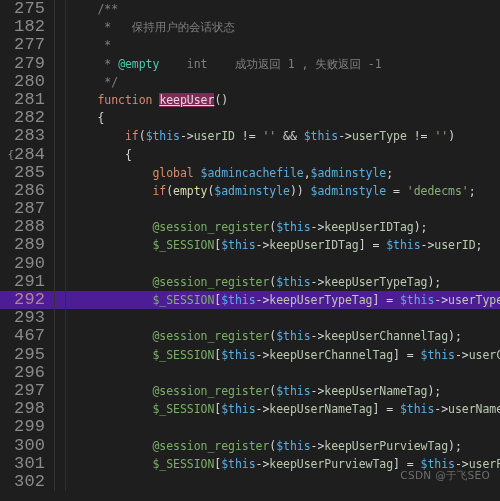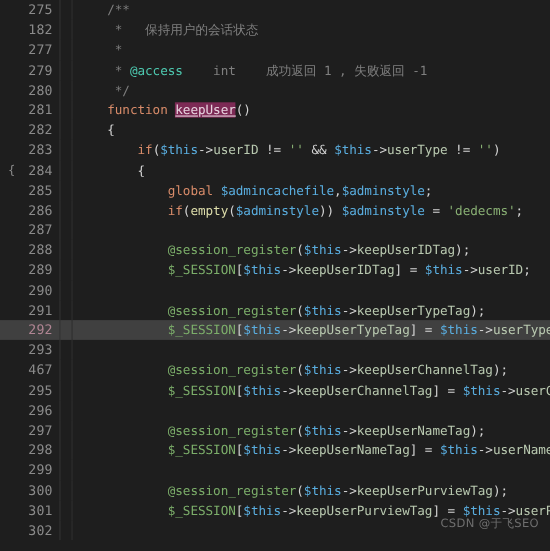--- a/index.html
+++ b/index.html
@@ -16,38 +16,39 @@
     flex-direction:column;
   }
   .row{
     display:flex;
     align-items:flex-start;
     height:18.2px;
     line-height:18.2px;
     flex:0 0 auto;
     white-space:pre;
   }
-  .row.hl{ background:#404040; }
+  .row.hl{ background:#4c1d95; }
   .fold{
     width:14px;
     flex:0 0 14px;
     text-align:right;
     color:#8a8a8a;
     font-size:11px;
     line-height:18.2px;
   }
   .ln{
     width:34px;
     flex:0 0 34px;
-    text-align:right;
+    text-align:left;
     padding-right:6px;
     color:#8b8b8b;
-    font-size:12px;
+    font-size:17px;
     line-height:18.2px;
     letter-spacing:0.2px;
+    font-family:Liberation Mono, monospace;
   }
   .row.hl .ln{ color:#b08593; }
   .gutterline{
     width:1px;flex:0 0 1px;
     align-self:stretch;
     background:#333333;
   }
   .marks{
     width:10px;flex:0 0 10px;
     align-self:stretch;
@@ -88,21 +89,21 @@
 </style>
 </head>
 <body>
 
 <div id="editor">
 
   <div id="lines-host">
       <div class="row"><div class="fold"></div><div class="ln">275</div><div class="gutterline"></div><div class="marks"></div><div class="indentbar"></div><div class="code"><span class="cmt">    /**</span></div></div>
       <div class="row"><div class="fold"></div><div class="ln">182</div><div class="gutterline"></div><div class="marks"></div><div class="indentbar"></div><div class="code"><span class="cmt">     *   保持用户的会话状态</span></div></div>
       <div class="row"><div class="fold"></div><div class="ln">277</div><div class="gutterline"></div><div class="marks"></div><div class="indentbar"></div><div class="code"><span class="cmt">     *</span></div></div>
-      <div class="row"><div class="fold"></div><div class="ln">279</div><div class="gutterline"></div><div class="marks"></div><div class="indentbar"></div><div class="code"><span class="cmt">     * <span class="doctag">@access</span>    int    成功返回 1 , 失败返回 -1</span></div></div>
+      <div class="row"><div class="fold"></div><div class="ln">279</div><div class="gutterline"></div><div class="marks"></div><div class="indentbar"></div><div class="code"><span class="cmt">     * <span class="doctag">@empty</span>    int    成功返回 1 , 失败返回 -1</span></div></div>
       <div class="row"><div class="fold"></div><div class="ln">280</div><div class="gutterline"></div><div class="marks"></div><div class="indentbar"></div><div class="code"><span class="cmt">     */</span></div></div>
       <div class="row"><div class="fold"></div><div class="ln">281</div><div class="gutterline"></div><div class="marks"></div><div class="indentbar"></div><div class="code">    <span class="kw">function</span> <span class="selhl">keepUser</span>()</div></div>
       <div class="row"><div class="fold"></div><div class="ln">282</div><div class="gutterline"></div><div class="marks"></div><div class="indentbar"></div><div class="code">    {</div></div>
       <div class="row"><div class="fold"></div><div class="ln">283</div><div class="gutterline"></div><div class="marks"></div><div class="indentbar"></div><div class="code">        <span class="kw">if</span>(<span class="var">$this</span>-&gt;<span class="prop">userID</span> != <span class="str">''</span> &amp;&amp; <span class="var">$this</span>-&gt;<span class="prop">userType</span> != <span class="str">''</span>)</div></div>
       <div class="row"><div class="fold">{</div><div class="ln">284</div><div class="gutterline"></div><div class="marks"></div><div class="indentbar"></div><div class="code">        {</div></div>
       <div class="row"><div class="fold"></div><div class="ln">285</div><div class="gutterline"></div><div class="marks"></div><div class="indentbar"></div><div class="code">            <span class="kw">global</span> <span class="var">$admincachefile</span>,<span class="var">$adminstyle</span>;</div></div>
       <div class="row"><div class="fold"></div><div class="ln">286</div><div class="gutterline"></div><div class="marks"></div><div class="indentbar"></div><div class="code">            <span class="kw">if</span>(<span class="fn">empty</span>(<span class="var">$adminstyle</span>)) <span class="var">$adminstyle</span> = <span class="str">'dedecms'</span>;</div></div>
       <div class="row"><div class="fold"></div><div class="ln">287</div><div class="gutterline"></div><div class="marks"></div><div class="indentbar"></div><div class="code"></div></div>
       <div class="row"><div class="fold"></div><div class="ln">288</div><div class="gutterline"></div><div class="marks"></div><div class="indentbar"></div><div class="code">            <span class="sess">@session_register</span>(<span class="var">$this</span>-&gt;<span class="prop">keepUserIDTag</span>);</div></div>
       <div class="row"><div class="fold"></div><div class="ln">289</div><div class="gutterline"></div><div class="marks"></div><div class="indentbar"></div><div class="code">            <span class="sess">$_SESSION</span>[<span class="var">$this</span>-&gt;<span class="prop">keepUserIDTag</span>] = <span class="var">$this</span>-&gt;<span class="prop">userID</span>;</div></div>

